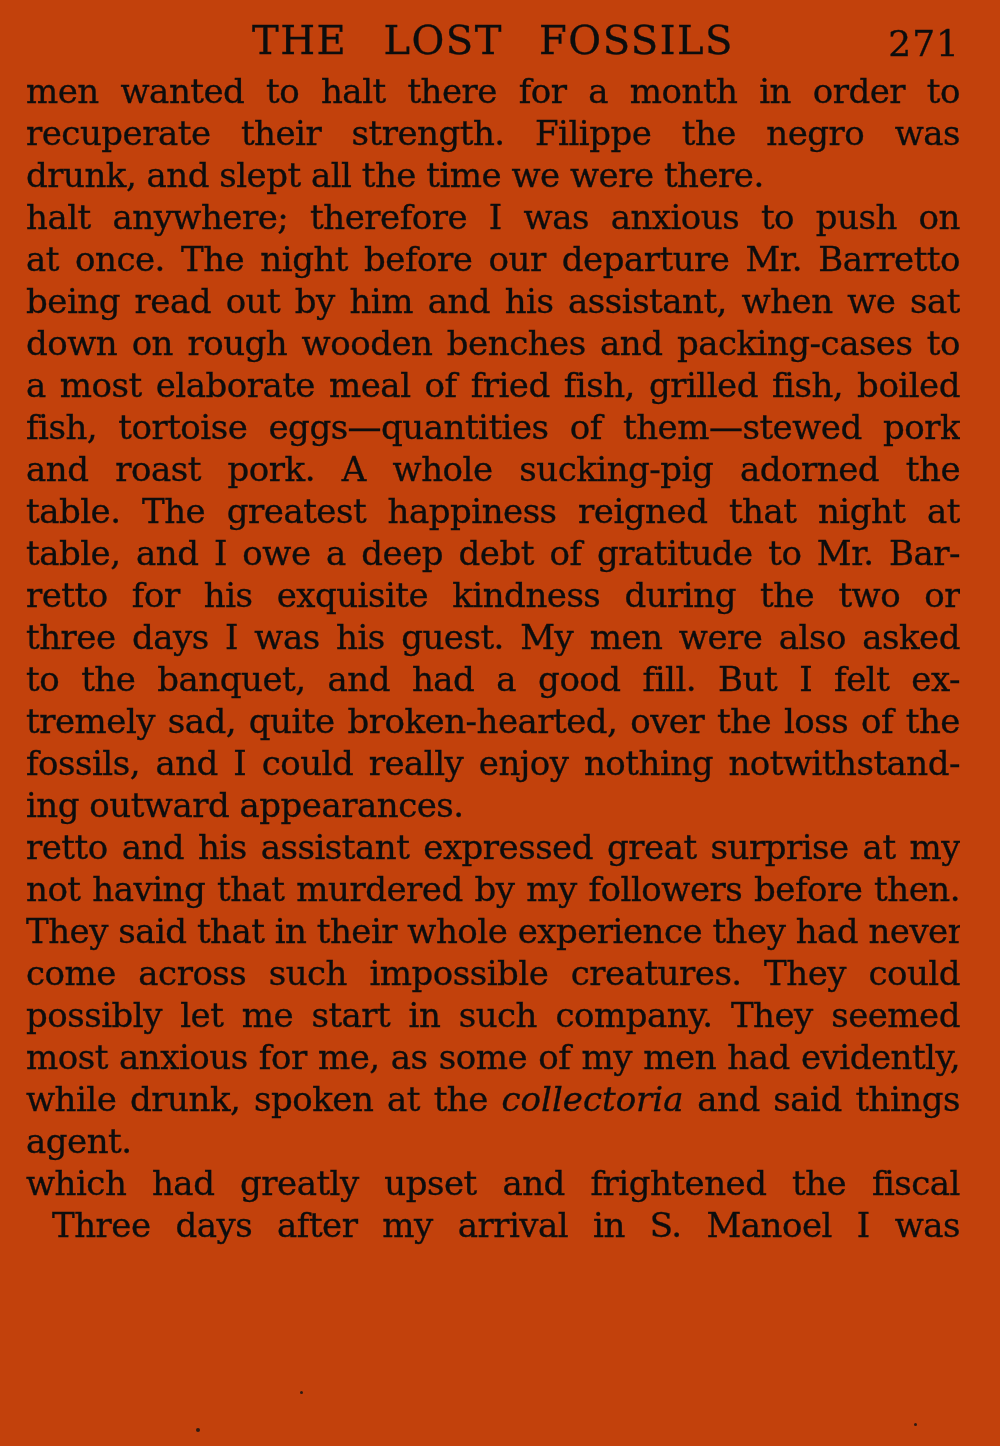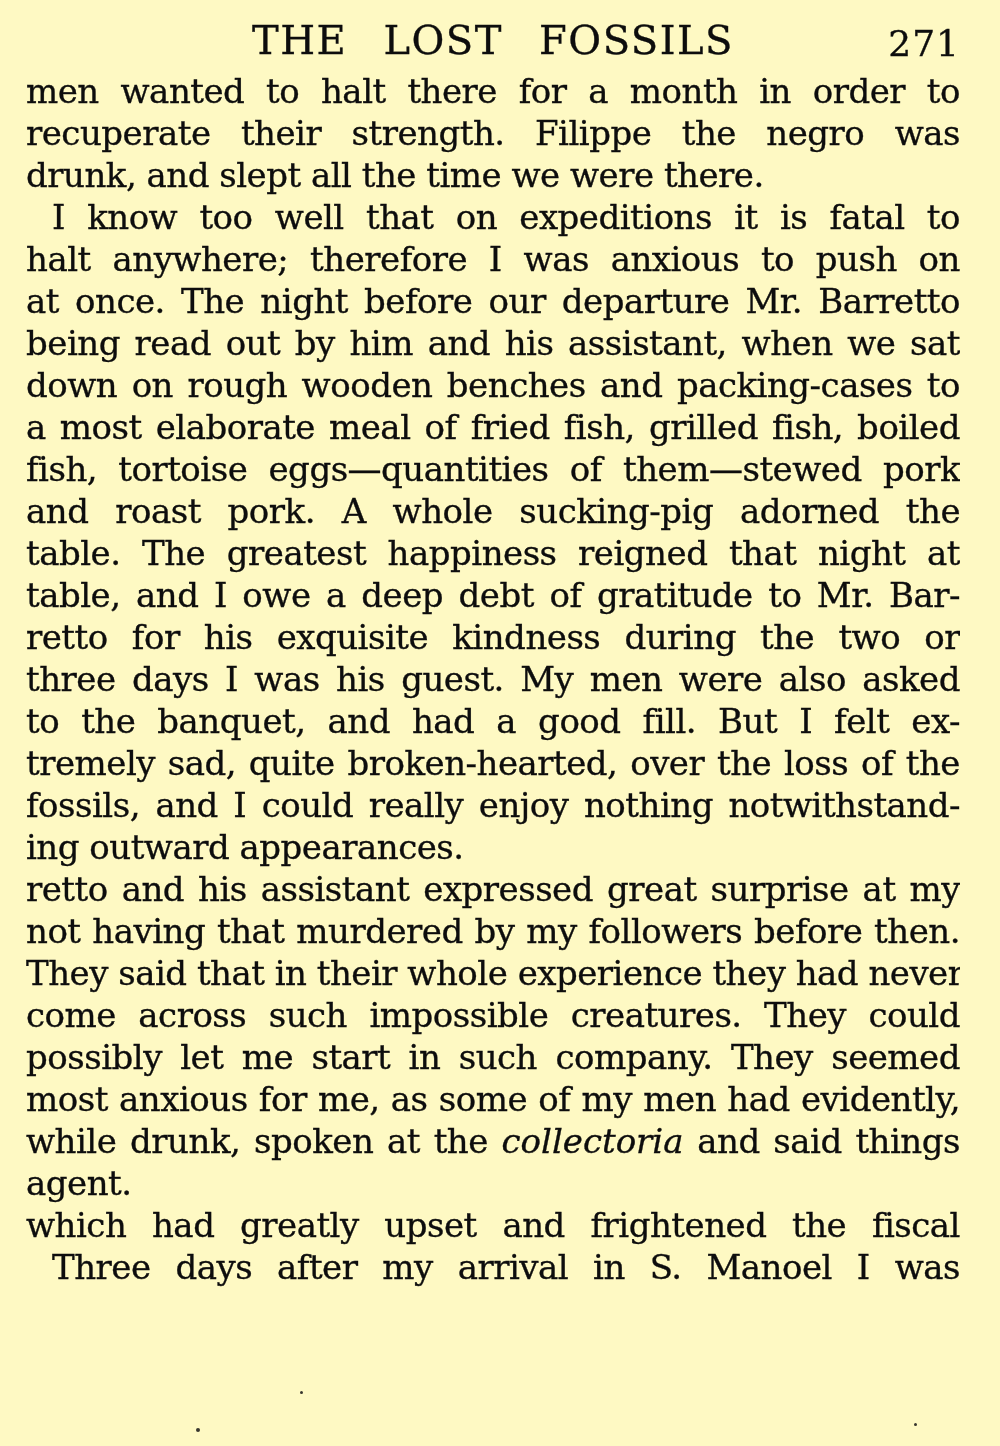--- a/index.html
+++ b/index.html
@@ -4,21 +4,21 @@
 <style>
   html, body {
     margin: 0;
     padding: 0;
     background: #ffffff;
   }
   .page {
     position: relative;
     width: 1000px;
     height: 1446px;
-    background: #fef9c3;
+    background: #c2410c;
     color: #0d0d0d;
     font-family: "DejaVu Serif", "Liberation Serif", serif;
     overflow: hidden;
     -webkit-text-stroke: 0.35px #101010;
   }
   .page-header {
     position: absolute;
     top: 18px;
     left: 26px;
     right: 40px;
@@ -91,21 +91,20 @@
     <div class="page-number">271</div>
   </div>
 
   <div class="text-block" id="text-block">
       <div class="paragraph">
         <div class="line"><span>men wanted to halt there for a month in order to</span></div>
         <div class="line"><span>recuperate their strength. Filippe the negro was</span></div>
         <div class="line no-just"><span>drunk, and slept all the time we were there.</span></div>
       </div>
       <div class="paragraph">
-        <div class="line indent"><span>I know too well that on expeditions it is fatal to</span></div>
         <div class="line"><span>halt anywhere; therefore I was anxious to push on</span></div>
         <div class="line"><span>at once. The night before our departure Mr. Barretto</span></div>
         <div class="line"><span>being read out by him and his assistant, when we sat</span></div>
         <div class="line"><span>down on rough wooden benches and packing-cases to</span></div>
         <div class="line"><span>a most elaborate meal of fried fish, grilled fish, boiled</span></div>
         <div class="line"><span>fish, tortoise eggs—quantities of them—stewed pork</span></div>
         <div class="line"><span>and roast pork. A whole sucking-pig adorned the</span></div>
         <div class="line"><span>table. The greatest happiness reigned that night at</span></div>
         <div class="line"><span>table, and I owe a deep debt of gratitude to Mr. Bar-</span></div>
         <div class="line"><span>retto for his exquisite kindness during the two or</span></div>

